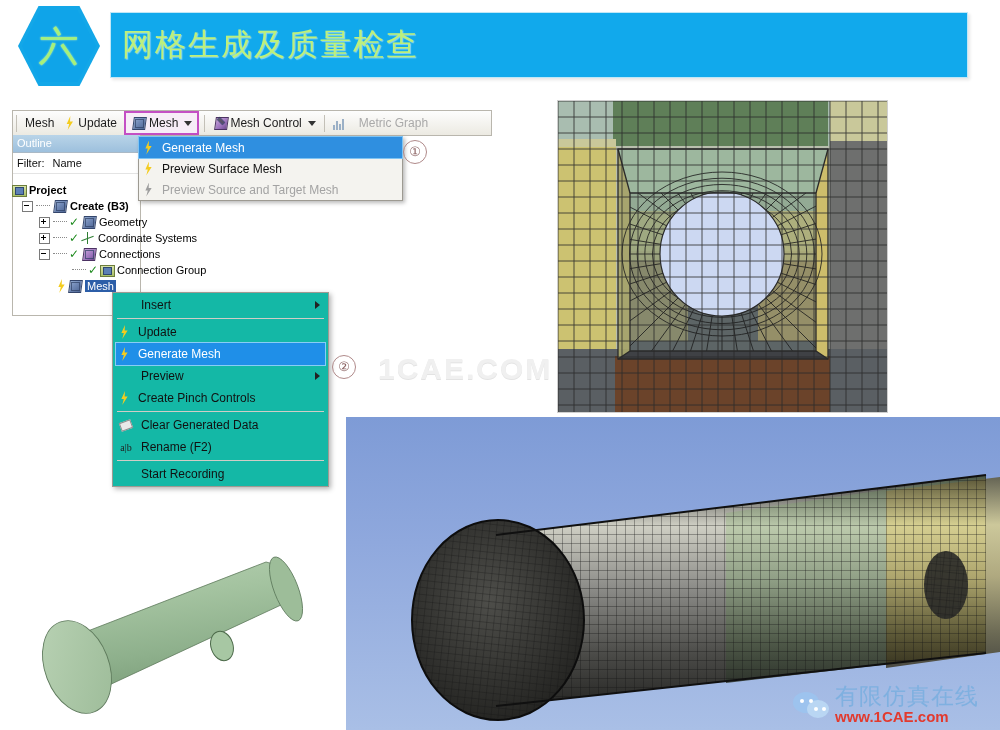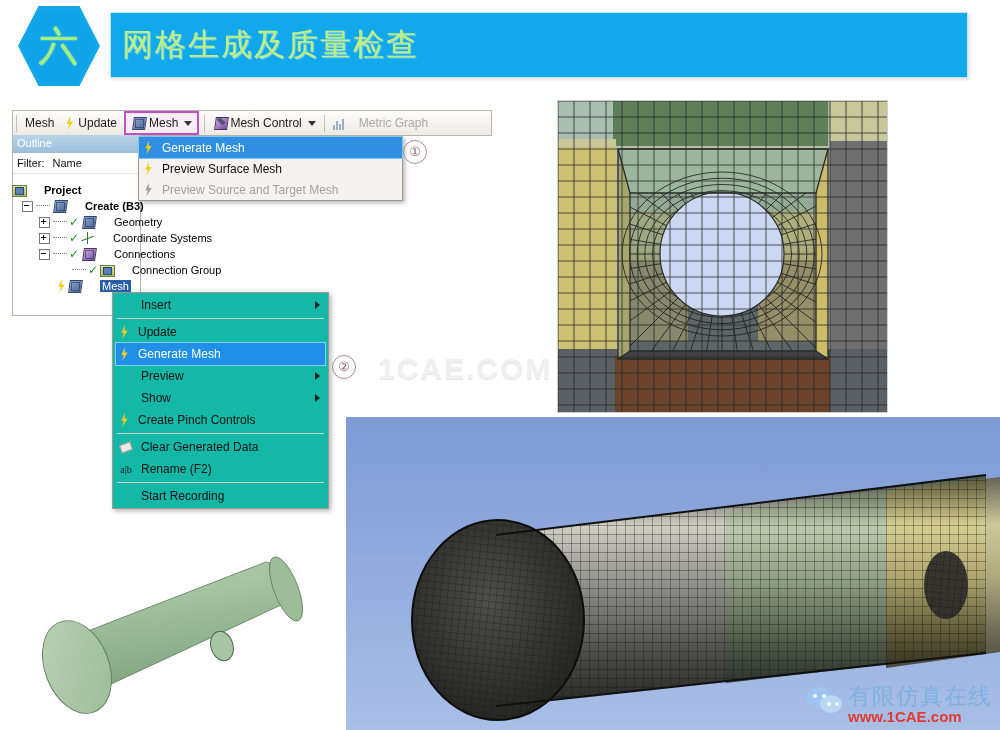--- a/index.html
+++ b/index.html
@@ -111,21 +111,21 @@
   #tree{position:absolute;left:12px;top:182px;width:330px;font-size:11px;color:#000;}
   .tnode{display:flex;align-items:center;height:16px;white-space:nowrap;}
   .expander{
     width:9px;height:9px;border:1px solid #7a7a7a;background:#fff;
     display:inline-block;position:relative;margin-right:3px;flex:none;
   }
   .expander::before{content:"";position:absolute;left:1px;top:3px;width:5px;height:1px;background:#000;}
   .expander.plus::after{content:"";position:absolute;left:3px;top:1px;width:1px;height:5px;background:#000;}
   .dots{display:inline-block;width:14px;height:1px;border-top:1px dotted #8a8a8a;margin-right:2px;flex:none;}
   .check{color:#1d8a1d;font-size:12px;margin-right:2px;line-height:1;flex:none;font-weight:bold;}
-  .tlabel{margin-left:18px;}
+  .tlabel{margin-left:3px;}
   .tlabel.bold{font-weight:bold;}
   .ico-folder{width:14px;height:12px;position:relative;flex:none;}
   .ico-folder::before{
     content:"";position:absolute;left:0;top:1px;width:13px;height:10px;
     background:linear-gradient(#d8e4a8,#a9bf68);border:1px solid #6d7d3c;
   }
   .ico-folder::after{
     content:"";position:absolute;left:3px;top:3px;width:7px;height:6px;
     background:#5c7fb5;border:1px solid #2f4870;
   }
@@ -202,21 +202,21 @@
   }
 
   
   #geom-view{
     position:absolute;left:0px;top:545px;width:345px;height:185px;
     background:#ffffff;overflow:hidden;
   }
 
   
   #logo-wm{
-    position:absolute;right:8px;bottom:6px;display:flex;gap:0;
+    position:absolute;right:21px;bottom:6px;display:flex;align-items:center;gap:0;
   }
   #logo-chat{position:relative;width:42px;height:30px;flex:none;}
   .bub{position:absolute;border-radius:50%;background:#9dc3ee;}
   .bub.b1{left:0;top:2px;width:26px;height:21px;}
   .bub.b2{left:14px;top:10px;width:22px;height:18px;background:#b9d6f3;}
   .dot{position:absolute;width:4px;height:4px;border-radius:50%;background:#ffffff;}
   #logo-text-wrap{display:flex;flex-direction:column;align-items:flex-start;line-height:1;}
   #logo-cn{font-size:23px;color:#7fb0e0;font-family:"DejaVu Serif","Liberation Serif",serif;letter-spacing:1px;}
   #logo-url{font-size:15px;color:#e23a2e;font-weight:bold;font-family:"Liberation Sans",sans-serif;margin-top:1px;}
 </style>
@@ -557,25 +557,20 @@
   <div class="ci sel">
     <span class="ico ico-bolt"></span>
     <span class="ctext">Generate Mesh</span>
   </div>
   <div class="ci">
     <span class="ico"></span>
     <span class="ctext">Preview</span>
     <span class="submenu-arrow"></span>
   </div>
   <div class="ci">
-    <span class="ico"></span>
-    <span class="ctext">Show</span>
-    <span class="submenu-arrow"></span>
-  </div>
-  <div class="ci">
     <span class="ico ico-bolt"></span>
     <span class="ctext">Create Pinch Controls</span>
   </div>
   <div class="sepline"></div>
   <div class="ci">
     <span class="ico-eraser"></span>
     <span class="ctext">Clear Generated Data</span>
   </div>
   <div class="ci">
     <span class="ico-rename">a|b</span>

